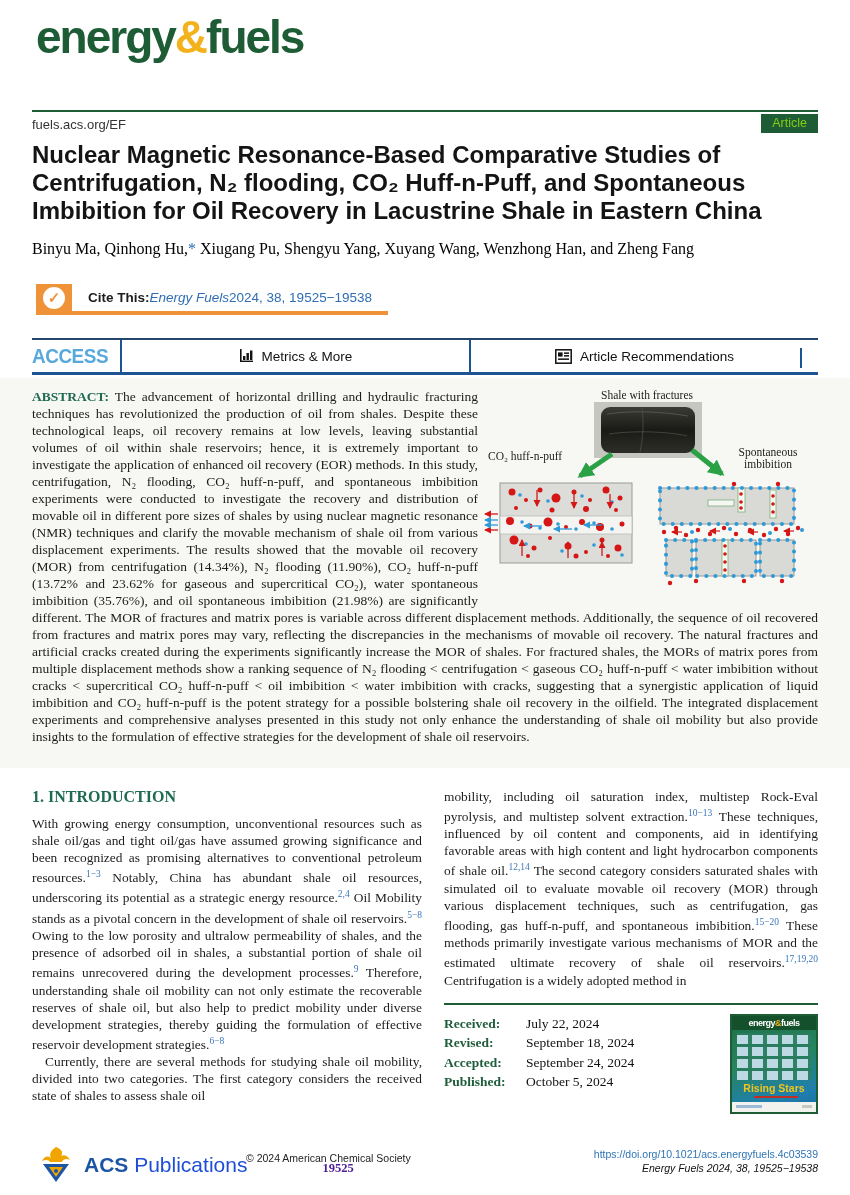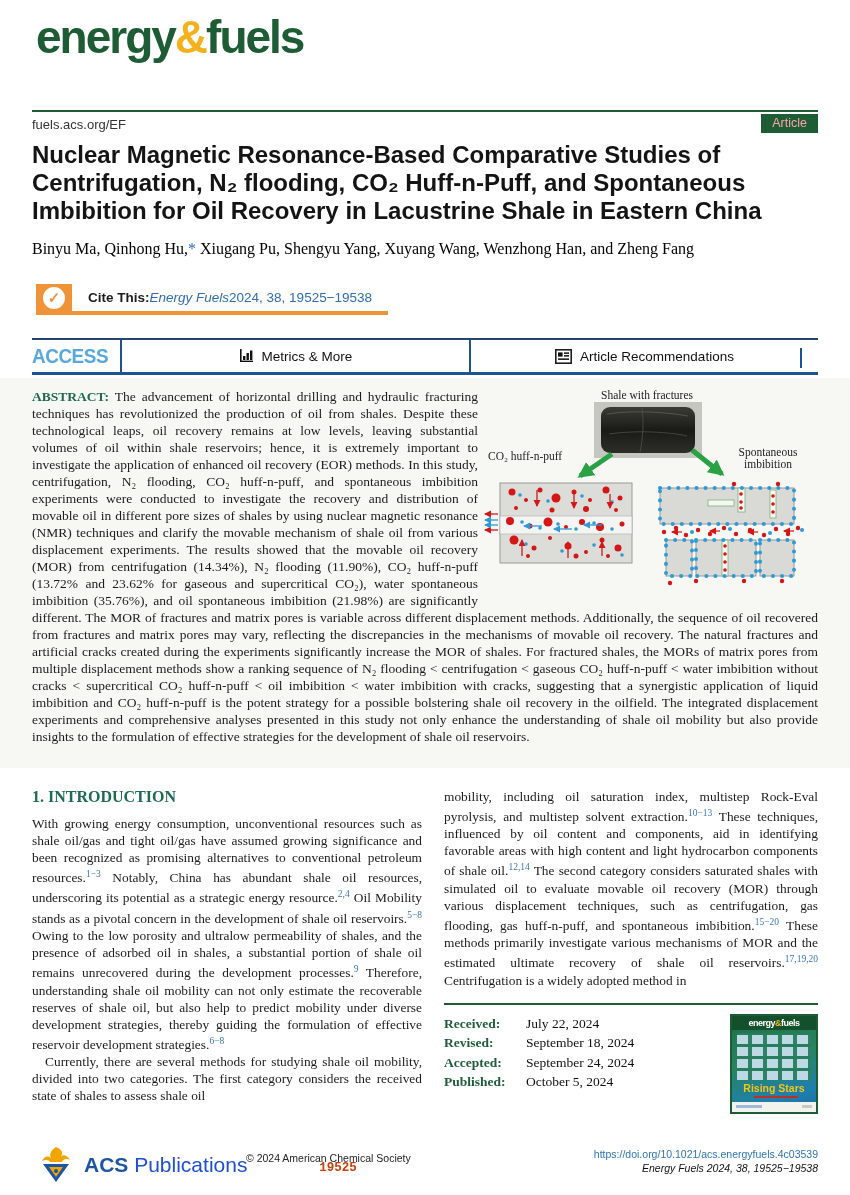--- a/index.html
+++ b/index.html
@@ -8,21 +8,21 @@
     position:relative; width:850px; height:1195px; background:#ffffff;
     font-family:"Liberation Serif", serif; color:#1c1c1c; overflow:hidden;
   }
   
   .logo { position:absolute; top:10px; left:36px; font-family:"Liberation Sans",sans-serif;
           font-weight:bold; font-size:46px; letter-spacing:-2px; color:#1d5c35; }
   .logo .amp { color:#f3b21b; }
   .header-rule { position:absolute; top:110px; left:32px; width:786px; height:2px; background:#1d5c35; }
   .site-url { position:absolute; top:117px; left:32px; font-family:"Liberation Sans",sans-serif;
               font-size:13px; color:#333; text-decoration:none; }
-  .article-badge { position:absolute; top:114px; right:32px; background:#1d5c35; color:#fca5a5;
+  .article-badge { position:absolute; top:114px; right:32px; background:#1d5c35; color:#84cc16;
                    font-family:"Liberation Sans",sans-serif; font-size:12.5px; padding:2px 11px 3px; }
   
   .title { position:absolute; top:141px; left:32px; width:775px; font-family:"Liberation Sans",sans-serif;
            font-weight:bold; font-size:24px; line-height:28px; color:#141414; }
   .authors { position:absolute; top:240px; left:32px; width:786px; font-size:16px; color:#000; }
   .authors .blue-star { color:#2e6db4; }
   
   .citebar { position:absolute; top:284px; left:36px; display:flex; gap:31px; font-family:"Liberation Sans",sans-serif; }
   .cite-box { display:flex; align-items:stretch; border-bottom:4px solid #f09238; background:#fff; }
   .cite-ico-wrap { width:36px; background:#f09238; display:flex; align-items:center; justify-content:center; }
@@ -83,21 +83,21 @@
   .cover-foot { position:absolute; bottom:0; left:0; right:0; height:10px; background:#f2f2ee; }
   .cover-foot::before { content:""; position:absolute; left:4px; top:3px; width:26px; height:3px; background:#9dbbd6; }
   .cover-foot::after { content:""; position:absolute; right:4px; top:3px; width:10px; height:3px; background:#c9c9c2; }
   
   .footer-logo { position:absolute; left:36px; top:1146px; display:flex; align-items:center; gap:8px; }
   .footer-acs-name { font-family:"Liberation Sans",sans-serif; font-size:21px; color:#1d55a5; }
   .footer-acs-name b { font-weight:bold; }
   .footer-acs-name .pub { color:#1d4ed8; font-weight:normal; }
   .footer-copy { position:absolute; left:246px; top:1152px; font-family:"Liberation Sans",sans-serif; font-size:10.5px; color:#222; }
   .footer-page { position:absolute; left:0; top:1161px; width:676px; text-align:center;
-                 font-family:Liberation Mono, monospace; font-weight:bold; font-size:12.5px; color:#c2410c; }
+                 font-family:Liberation Serif, serif; font-weight:bold; font-size:12.5px; color:#4c1d95; }
   .footer-right { position:absolute; right:32px; top:1147px; text-align:right; font-family:"Liberation Sans",sans-serif; font-size:10.5px; line-height:14px; }
   .footer-doi { color:#2e74b5; text-decoration:none; display:block; }
   .footer-cite { font-style:italic; color:#111; }
 </style>
 </head>
 <body>
 
 <div class="page">
 
   <div class="logo"><span>energy</span><span class="amp">&amp;</span><span>fuels</span></div>

